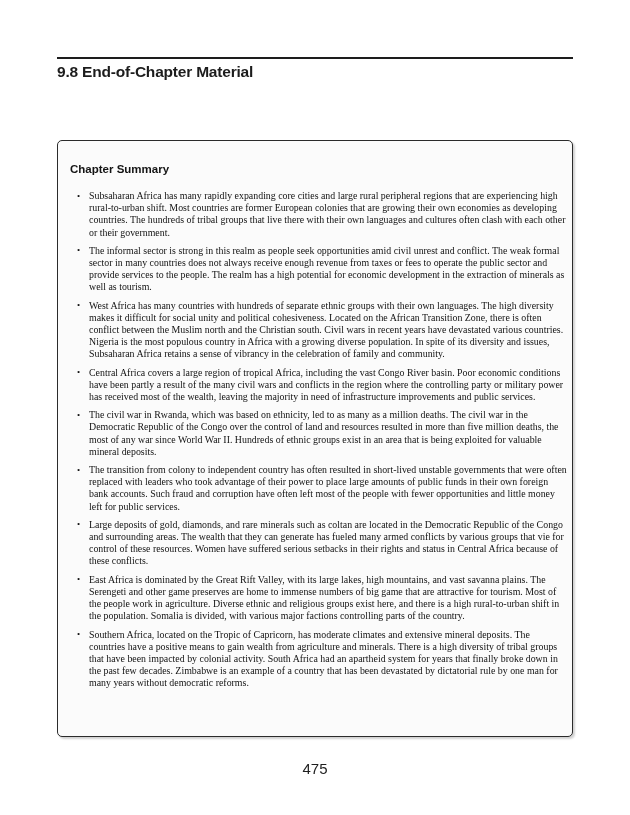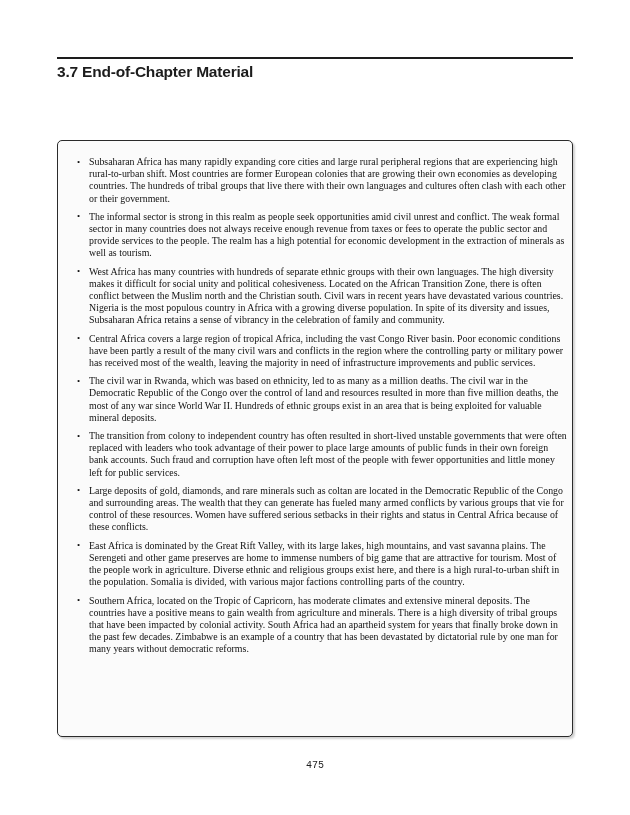--- a/index.html
+++ b/index.html
@@ -72,35 +72,36 @@
     top: -0.5px;
     font-size: 9px;
     color: #121212;
   }
   .page-number {
     position: absolute;
     left: 0;
     top: 760px;
     width: 100%;
     text-align: center;
-    font-family: Liberation Mono, monospace;
-    font-size: 10px;
+    font-family: Liberation Sans, sans-serif;
+    font-size: 15px;
     color: #1e1e1e;
   }
 </style>
 </head>
 <body>
 
 <div class="page">
 
   <div class="top-rule"></div>
 
-  <div class="section-title">3.7 End-of-Chapter Material</div>
+  <div class="section-title">9.8 End-of-Chapter Material</div>
 
   <div class="summary-box">
+    <div class="box-heading">Chapter Summary</div>
 
     <ul class="bullets">
       <li>Subsaharan Africa has many rapidly expanding core cities and large rural peripheral regions that are experiencing high rural-to-urban shift. Most countries are former European colonies that are growing their own economies as developing countries. The hundreds of tribal groups that live there with their own languages and cultures often clash with each other or their government.</li>
       <li>The informal sector is strong in this realm as people seek opportunities amid civil unrest and conflict. The weak formal sector in many countries does not always receive enough revenue from taxes or fees to operate the public sector and provide services to the people. The realm has a high potential for economic development in the extraction of minerals as well as tourism.</li>
       <li>West Africa has many countries with hundreds of separate ethnic groups with their own languages. The high diversity makes it difficult for social unity and political cohesiveness. Located on the African Transition Zone, there is often conflict between the Muslim north and the Christian south. Civil wars in recent years have devastated various countries. Nigeria is the most populous country in Africa with a growing diverse population. In spite of its diversity and issues, Subsaharan Africa retains a sense of vibrancy in the celebration of family and community.</li>
       <li>Central Africa covers a large region of tropical Africa, including the vast Congo River basin. Poor economic conditions have been partly a result of the many civil wars and conflicts in the region where the controlling party or military power has received most of the wealth, leaving the majority in need of infrastructure improvements and public services.</li>
       <li>The civil war in Rwanda, which was based on ethnicity, led to as many as a million deaths. The civil war in the Democratic Republic of the Congo over the control of land and resources resulted in more than five million deaths, the most of any war since World War II. Hundreds of ethnic groups exist in an area that is being exploited for valuable mineral deposits.</li>
       <li>The transition from colony to independent country has often resulted in short-lived unstable governments that were often replaced with leaders who took advantage of their power to place large amounts of public funds in their own foreign bank accounts. Such fraud and corruption have often left most of the people with fewer opportunities and little money left for public services.</li>
       <li>Large deposits of gold, diamonds, and rare minerals such as coltan are located in the Democratic Republic of the Congo and surrounding areas. The wealth that they can generate has fueled many armed conflicts by various groups that vie for control of these resources. Women have suffered serious setbacks in their rights and status in Central Africa because of these conflicts.</li>
       <li>East Africa is dominated by the Great Rift Valley, with its large lakes, high mountains, and vast savanna plains. The Serengeti and other game preserves are home to immense numbers of big game that are attractive for tourism. Most of the people work in agriculture. Diverse ethnic and religious groups exist here, and there is a high rural-to-urban shift in the population. Somalia is divided, with various major factions controlling parts of the country.</li>

